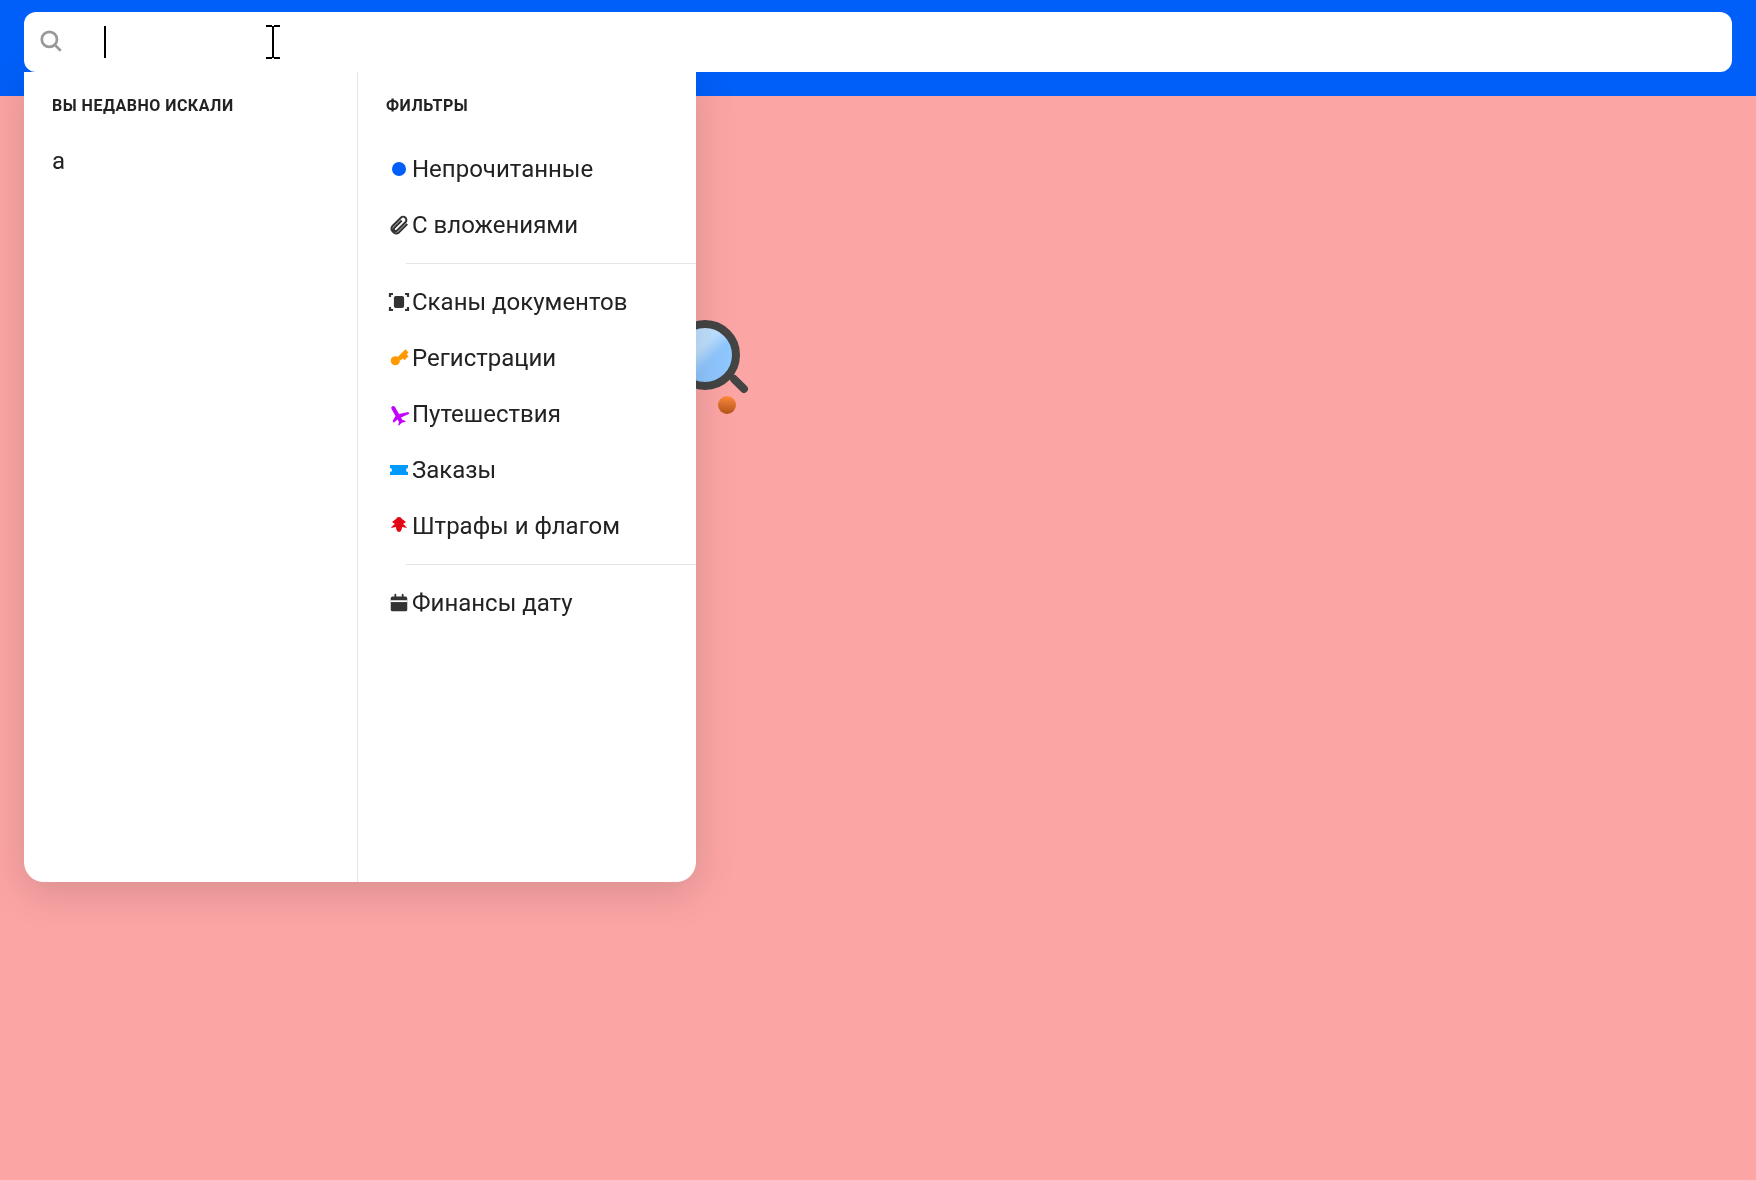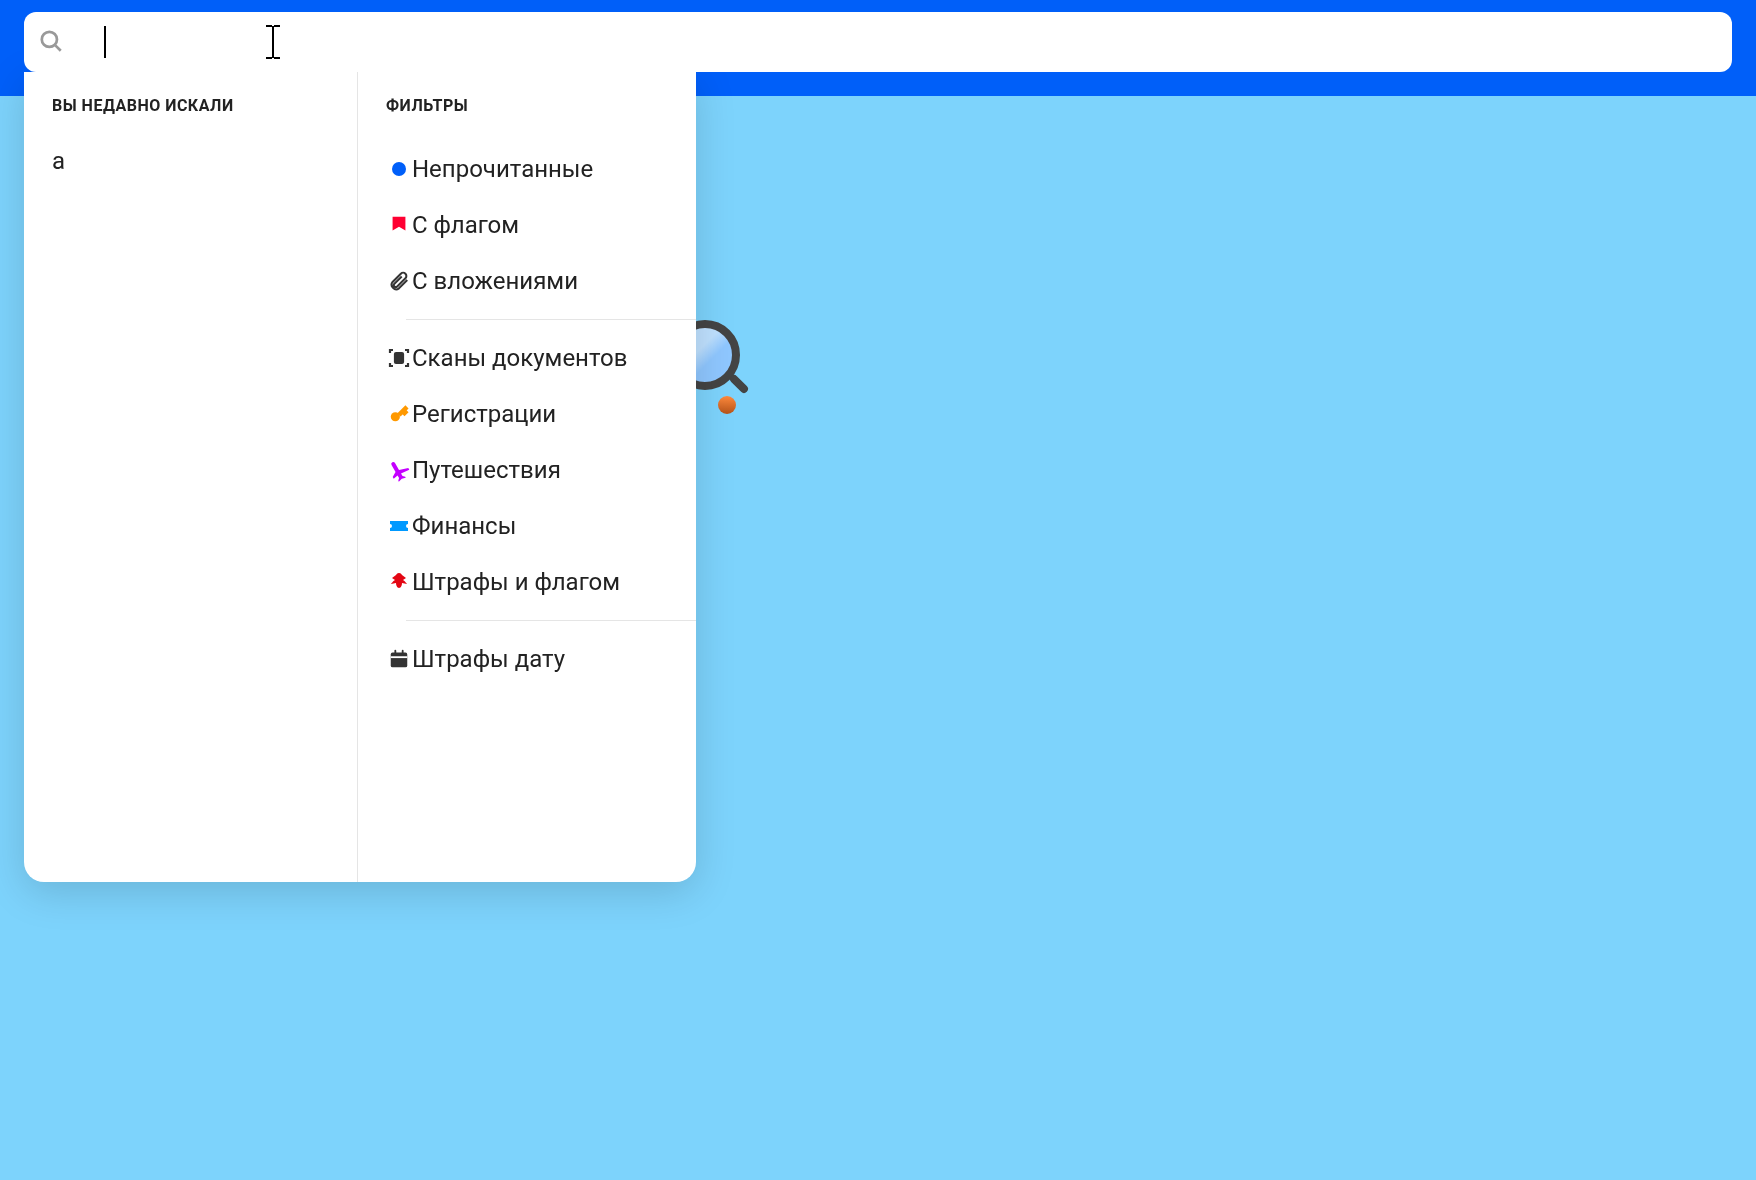--- a/index.html
+++ b/index.html
@@ -1,18 +1,18 @@
 <!DOCTYPE html>
 <html><head>
 <meta charset="utf-8">
 <style>
   * { box-sizing: border-box; margin: 0; padding: 0; }
   html, body { width: 100%; height: 100%; font-family: -apple-system, BlinkMacSystemFont, "Segoe UI", Roboto, Arial, sans-serif; background: #f0f0f0; }
   
-  .app { width: 1756px; height: 1180px; position: relative; background: #7dd3fc; }
+  .app { width: 1756px; height: 1180px; position: relative; background: #fca5a5; }
   
   .top-bar {
     position: absolute;
     top: 0; left: 0; right: 0;
     height: 96px;
     background: #005FF9;
   }
   
   .search-container {
     position: absolute;
@@ -218,28 +218,20 @@
       <div class="section-title">ФИЛЬТРЫ</div>
 
       <div class="filter-item">
         <span class="filter-icon">
             <span class="unread-dot"></span>
           </span>
         <span>Непрочитанные</span>
       </div>
       <div class="filter-item">
         <span class="filter-icon">
-          <svg viewBox="0 0 24 24" width="22" height="22">
-              <path fill="#FF0032" d="M5 3h14v15l-7-4-7 4z"></path>
-            </svg>
-        </span>
-        <span>С флагом</span>
-      </div>
-      <div class="filter-item">
-        <span class="filter-icon">
           <svg viewBox="0 0 24 24" width="22" height="22" fill="none" stroke="#333" stroke-width="2.2">
             <path d="M21 11l-9 9a5 5 0 01-7-7l9-9a3.5 3.5 0 015 5l-9 9a2 2 0 01-3-3l8-8"></path>
           </svg>
         </span>
         <span>С вложениями</span>
       </div>
 
       <div class="divider"></div>
 
       <div class="filter-item">
@@ -267,21 +259,21 @@
           </svg>
         </span>
         <span>Путешествия</span>
       </div>
       <div class="filter-item">
         <span class="filter-icon">
           <svg viewBox="0 0 24 24" width="24" height="24" fill="#0099FF">
             <path d="M3 7h18v3a2 2 0 000 4v3H3v-3a2 2 0 000-4z"></path>
           </svg>
         </span>
-        <span>Финансы</span>
+        <span>Заказы</span>
       </div>
       <div class="filter-item">
         <span class="filter-icon">
           <svg viewBox="0 0 24 24" width="24" height="24" fill="#E30613">
             <path d="M12 3c-2 0-3 2-3 2l-4 3 3 2c-2 1-4 4-4 4l5-1c0 2 1 5 3 5s3-3 3-5l5 1s-2-3-4-4l3-2-4-3s-1-2-3-2z"></path>
           </svg>
         </span>
         <span>Штрафы и флагом</span>
       </div>
 
@@ -289,19 +281,19 @@
 
       <div class="filter-item">
         <span class="filter-icon">
           <svg viewBox="0 0 24 24" width="22" height="22" fill="#333">
             <rect x="3" y="5" width="18" height="16" rx="2"></rect>
               <path fill="#fff" d="M3 9h18v2H3z"></path>
             <rect x="7" y="2" width="2" height="5" rx="1"></rect>
               <rect x="15" y="2" width="2" height="5" rx="1"></rect>
           </svg>
         </span>
-        <span>Штрафы дату</span>
+        <span>Финансы дату</span>
       </div>
 
     </div>
   </div>
 
 </div>
 
 </body></html>

